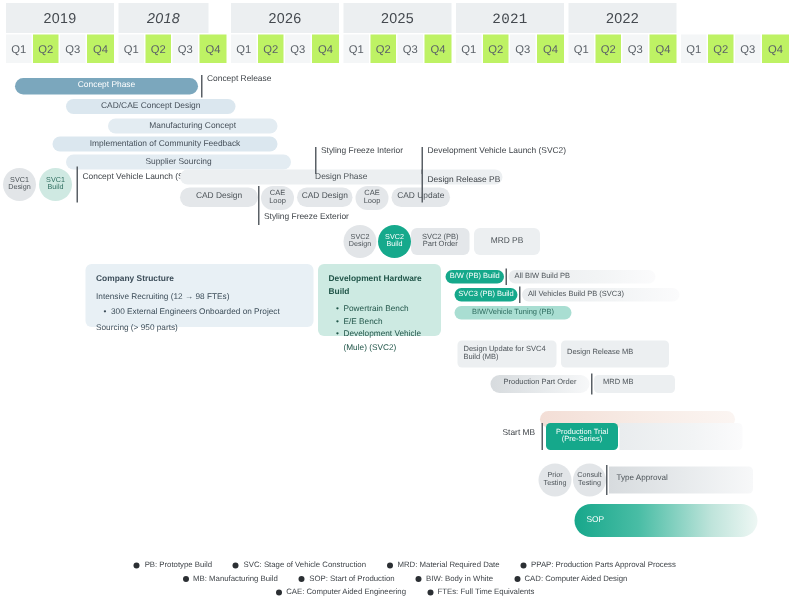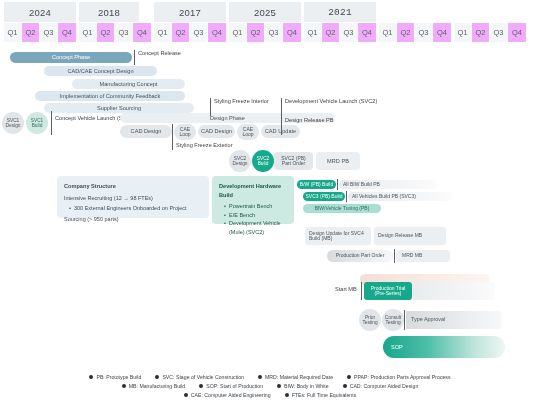--- a/index.html
+++ b/index.html
@@ -10,21 +10,21 @@
   #timeline-header{position:absolute;left:0;top:0;width:540px;height:44px;}
   .year-row{position:absolute;left:0;top:2px;height:20px;width:540px;}
   .year-cell{position:absolute;top:0;height:20px;background:#eceff1;
              display:flex;align-items:center;justify-content:center;
              font-size:9.5px;color:#44494f;letter-spacing:.2px;}
   .q-row{position:absolute;left:0;top:23px;height:19px;width:540px;}
   .q-cell{position:absolute;top:0;height:19px;
           display:flex;align-items:center;justify-content:center;
           font-size:7.5px;color:#5b6168;}
   .q-a{background:#f4f6f7;}
-  .q-b{background:#f0abfc;}
+  .q-b{background:#bef264;}
 
   
   .bar{position:absolute;border-radius:9px;display:flex;align-items:center;
        justify-content:center;font-size:5.6px;line-height:1.1;
        text-align:center;padding:0 4px;box-sizing:border-box;
        white-space:nowrap;overflow:hidden;}
   .bar-blue{background:#7ba7bd;color:#ffffff;}
   .bar-lblue{background:#dbe7ef;color:#46505a;}
   .bar-lblue2{background:#e3ecf2;color:#46505a;}
   .bar-gray{background:#eceff1;color:#4c5358;}
@@ -68,25 +68,26 @@
   #legend{position:absolute;left:0;top:374px;width:540px;}
   .legend-row{display:flex;justify-content:center;gap:14px;margin-bottom:3px;}
   .legend-item{display:flex;align-items:center;gap:3px;font-size:5.2px;color:#3f4449;white-space:nowrap;}
   .legend-dot{width:4px;height:4px;border-radius:50%;background:#2b2f33;flex:none;}
 </style>
 </head>
 <body>
 
 <div id="timeline-header">
   <div class="year-row">
-    <div class="year-cell" style="left:4px;width:72px;">2024</div>
-    <div class="year-cell" style="left:79px;width:60px;">2018</div>
-    <div class="year-cell" style="left:154px;width:72px;">2017</div>
+    <div class="year-cell" style="left:4px;width:72px;">2019</div>
+    <div class="year-cell" style="left:79px;width:60px;font-style:italic;">2018</div>
+    <div class="year-cell" style="left:154px;width:72px;">2026</div>
     <div class="year-cell" style="left:229px;width:72px;">2025</div>
     <div class="year-cell" style="left:304px;width:72px;font-family:Liberation Mono, monospace;">2021</div>
+    <div class="year-cell" style="left:379px;width:72px;">2022</div>
   </div>
   <div class="q-row">
 
     <div class="q-cell q-a" style="left:4px;width:17px;">Q1</div>
     <div class="q-cell q-b" style="left:22px;width:17px;">Q2</div>
     <div class="q-cell q-a" style="left:40px;width:17px;">Q3</div>
     <div class="q-cell q-b" style="left:58px;width:18px;">Q4</div>
 
     <div class="q-cell q-a" style="left:79px;width:17px;">Q1</div>
     <div class="q-cell q-b" style="left:97px;width:17px;">Q2</div>

